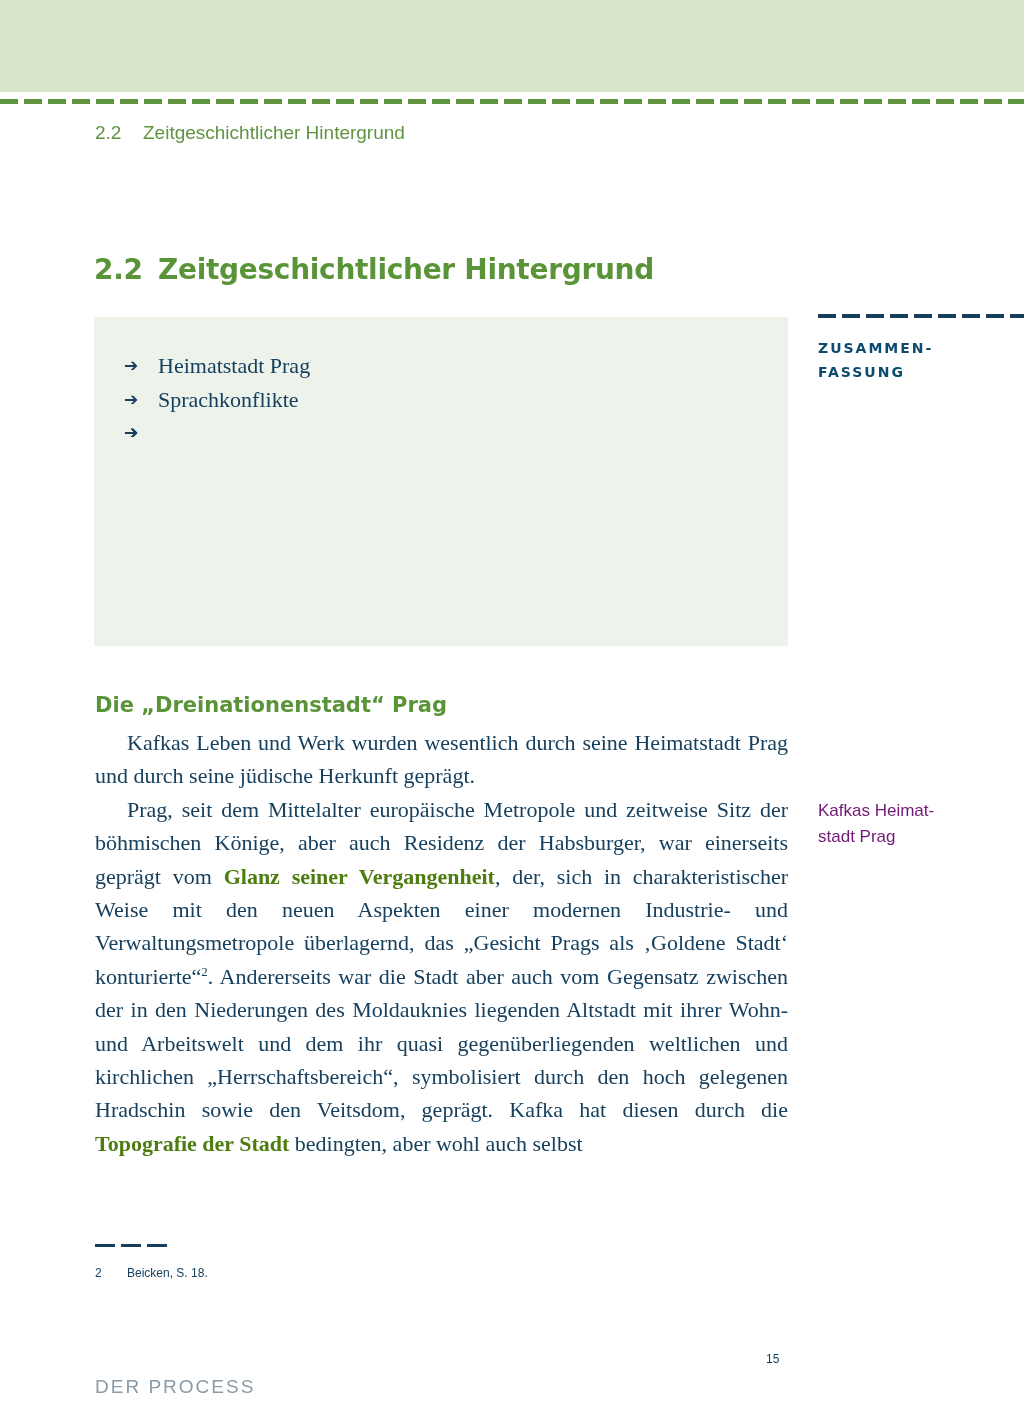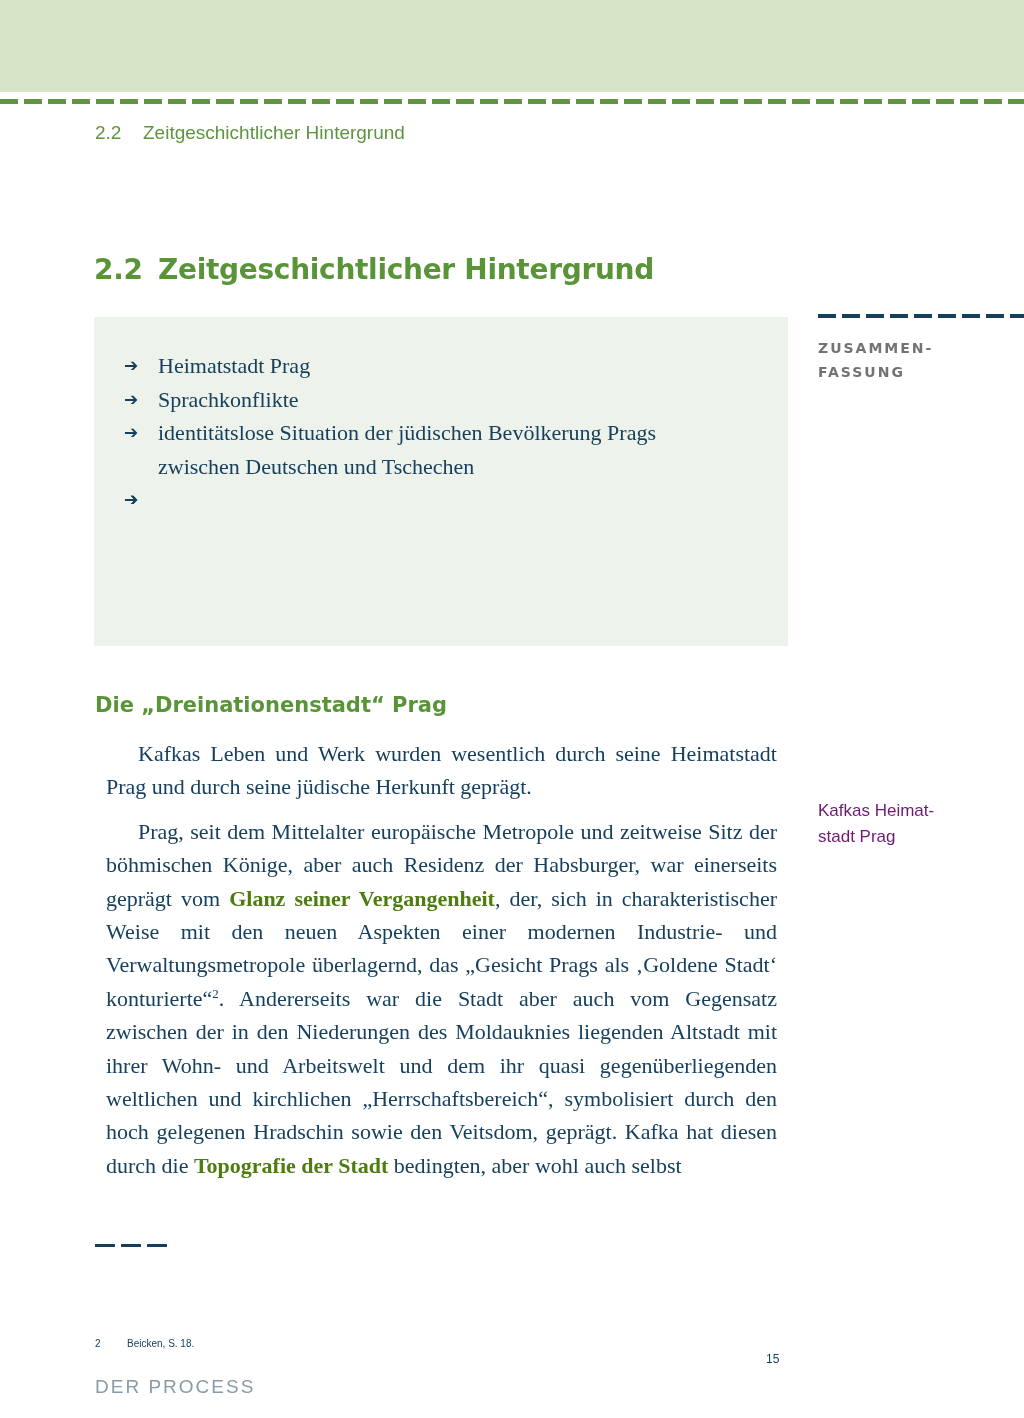--- a/index.html
+++ b/index.html
@@ -58,21 +58,21 @@
       background-image: repeating-linear-gradient(90deg, #163f5c 0px, #163f5c 18px, transparent 18px, transparent 24px);
     }
     .side-label {
       position: absolute;
       left: 818px; top: 336px;
       font-family: "DejaVu Sans", sans-serif;
       font-weight: bold;
       font-size: 14px;
       line-height: 24px;
       letter-spacing: 2px;
-      color: #737373;
+      color: #0c4a6e;
     }
 
     .summary-box {
       position: absolute;
       left: 94px; top: 317px;
       width: 694px;
       height: 329px;
       background: #edf2ea;
     }
     .summary-list {
@@ -110,44 +110,44 @@
     }
     .body-text {
       position: absolute;
       left: 95px; top: 726px;
       width: 693px;
       font-size: 22px;
       line-height: 33.4px;
       color: #16405e;
       text-align: justify;
     }
-    .body-text p { margin: 11px; text-indent: 32px; }
+    .body-text p { margin: 0; text-indent: 32px; }
     .body-text b { font-weight: bold; color: #4d7c0f; }
 
     .margin-note {
       position: absolute;
       left: 818px; top: 798px;
       font-family: "Liberation Sans", sans-serif;
       font-size: 17px;
       line-height: 26px;
       color: #701a75;
     }
 
     .fn-dashes {
       position: absolute;
       left: 95px; top: 1244px;
       width: 72px;
       height: 3px;
       background-image: repeating-linear-gradient(90deg, #163f5c 0px, #163f5c 20px, transparent 20px, transparent 26px);
     }
     .footnote {
       position: absolute;
-      left: 95px; top: 1338px;
-      font-family: "Liberation Sans", sans-serif;
-      font-size: 10px;
+      left: 95px; top: 1266px;
+      font-family: "Liberation Sans", sans-serif;
+      font-size: 12px;
       color: #16405e;
       white-space: nowrap;
     }
     .footnote .fn-num { display: inline-block; width: 32px; }
 
     .footer-title {
       position: absolute;
       left: 95px; top: 1355px;
       font-family: "Liberation Sans", sans-serif;
       font-size: 19px;
@@ -188,21 +188,20 @@
     <li>
       <span class="arrow">➔</span>
       <span>Heimatstadt Prag</span>
     </li>
     <li>
       <span class="arrow">➔</span>
       <span>Sprachkonflikte</span>
     </li>
     <li style="padding-right:40px;">
       <span class="arrow">➔</span>
-      <span>identitätslose Situation der jüdischen Bevölkerung Prags zwischen Deutschen und Tschechen</span>
     </li>
     <li>
       <span class="arrow">➔</span>
     </li>
     <li style="padding-right:60px;">
       <span class="arrow">➔</span>
     </li>
   </ul>
 </div>
 

